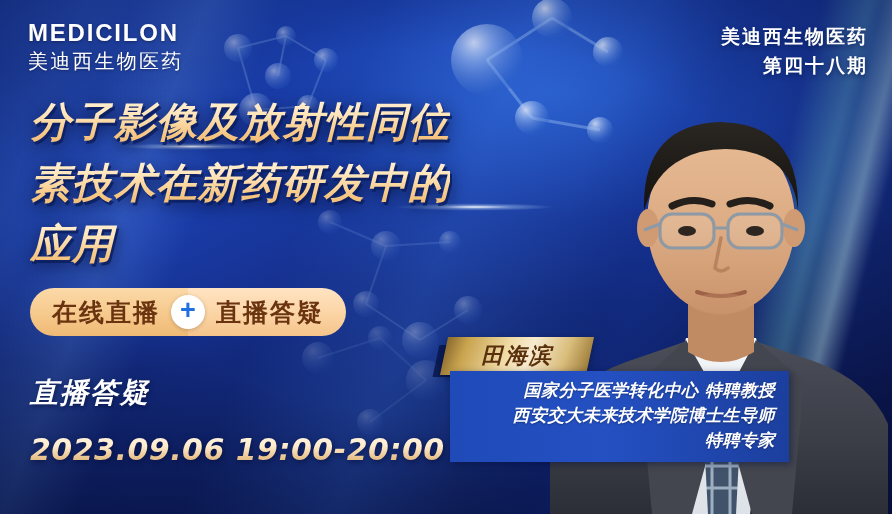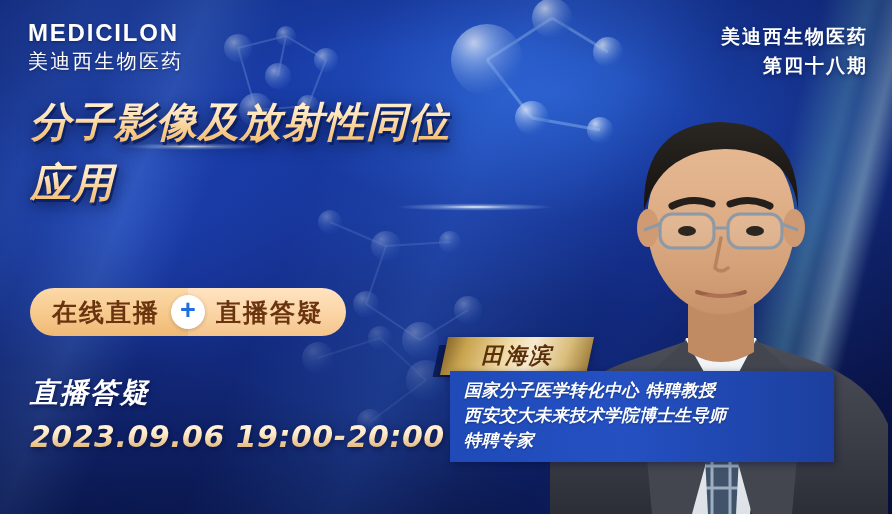--- a/index.html
+++ b/index.html
@@ -85,21 +85,21 @@
   #plus span { color:#1f6fe0; font-size:27px; font-weight:bold; line-height:1; margin-top:-3px; }
 
   
   #timeblock { position:absolute; left:30px; top:374px; z-index:9; }
   #timeblock .label {
     font-family:"DejaVu Sans","Liberation Sans",sans-serif;
     font-size:28px; font-weight:bold; font-style:italic; color:#ffffff; letter-spacing:2px;
     text-shadow:1px 2px 4px rgba(4,14,60,.7);
   }
   #timeblock .value {
-    margin-top:7px;
+    margin-top:20px;
     font-family:"DejaVu Sans","Liberation Sans",sans-serif;
     font-size:30px; font-weight:bold; font-style:italic; letter-spacing:.5px;
     background:linear-gradient(180deg,#fff6e6 0%,#ffeccd 40%,#e8c18b 75%,#d9ae75 100%);
     -webkit-background-clip:text; background-clip:text; color:transparent; -webkit-text-fill-color:transparent;
     filter:drop-shadow(1px 2px 3px rgba(4,14,60,.75));
   }
 
   
   #photo { position:absolute; right:0px; top:52px; width:352px; height:462px; z-index:5; overflow:hidden; }
 
@@ -112,22 +112,23 @@
     display:flex; align-items:center; justify-content:center;
   }
   #nameplate .nm { transform:skewX(12deg); font-family:"DejaVu Sans","Liberation Sans",sans-serif;
     font-size:22px; font-weight:bold; font-style:italic; color:#5a2f0c; letter-spacing:2px; }
   #plate-shadow { position:absolute; left:436px; top:345px; width:150px; height:32px; z-index:6;
     background:rgba(8,20,72,.8); transform:skewX(-12deg); }
 
   
   #creds { position:absolute; left:450px; top:371px; z-index:7;
     background:linear-gradient(90deg,#1f4ab8 0%,#2450c2 45%,#1c3f9e 100%);
-    padding:7px 14px 9px 14px; width:384px;
+    padding:7px 14px 9px 14px; width:339px;
     box-shadow:2px 2px 7px rgba(4,12,55,.45);
+    text-align:right;
   }
   #creds div { font-family:"DejaVu Sans","Liberation Sans",sans-serif;
     color:#ffffff; font-size:17px; font-weight:bold; font-style:italic; line-height:25px; letter-spacing:.5px;
     white-space:nowrap; text-shadow:0 1px 2px rgba(0,0,0,.3); }
 </style>
 </head>
 <body>
 
 <div id="poster">
 
@@ -314,20 +315,21 @@
     <div class="cn">美迪西生物医药</div>
   </div>
 
   <div id="series">
     <div>美迪西生物医药</div>
     <div>第四十八期</div>
   </div>
 
   <div id="title">
     <div class="line">分子影像及放射性同位</div>
+    <div class="line">素技术在新药研发中的</div>
     <div class="line">应用</div>
   </div>
   <div class="sparkle" id="sp1"></div>
   <div class="sparkle" id="sp2"></div>
 
   <div id="badges">
     <div class="badge left">在线直播</div>
     <div id="plus">
       <span>+</span>
     </div>

